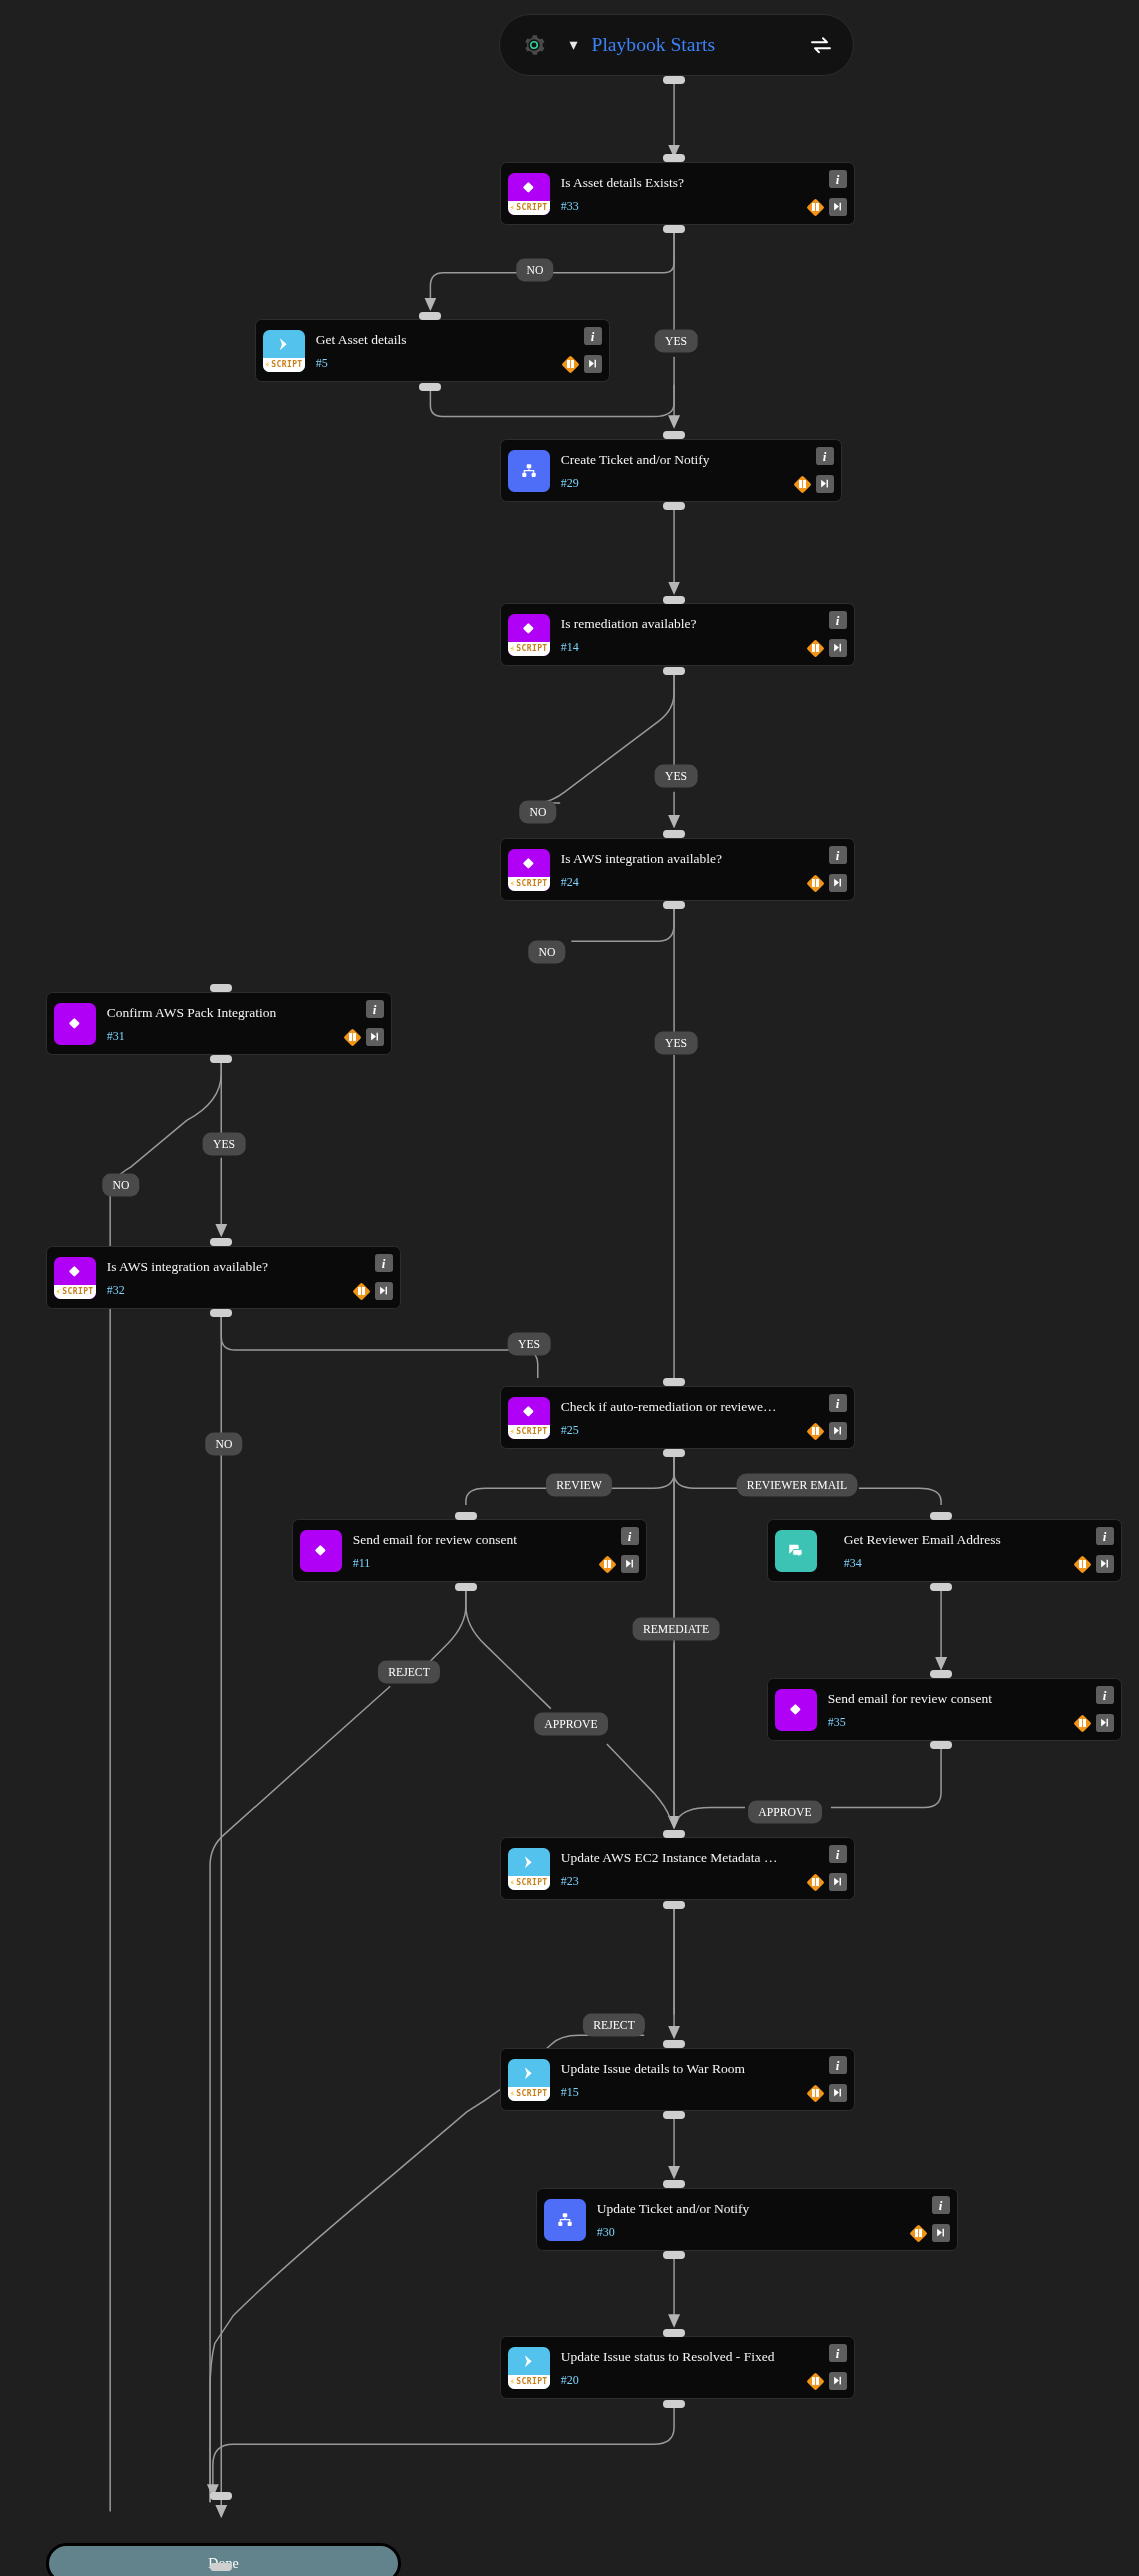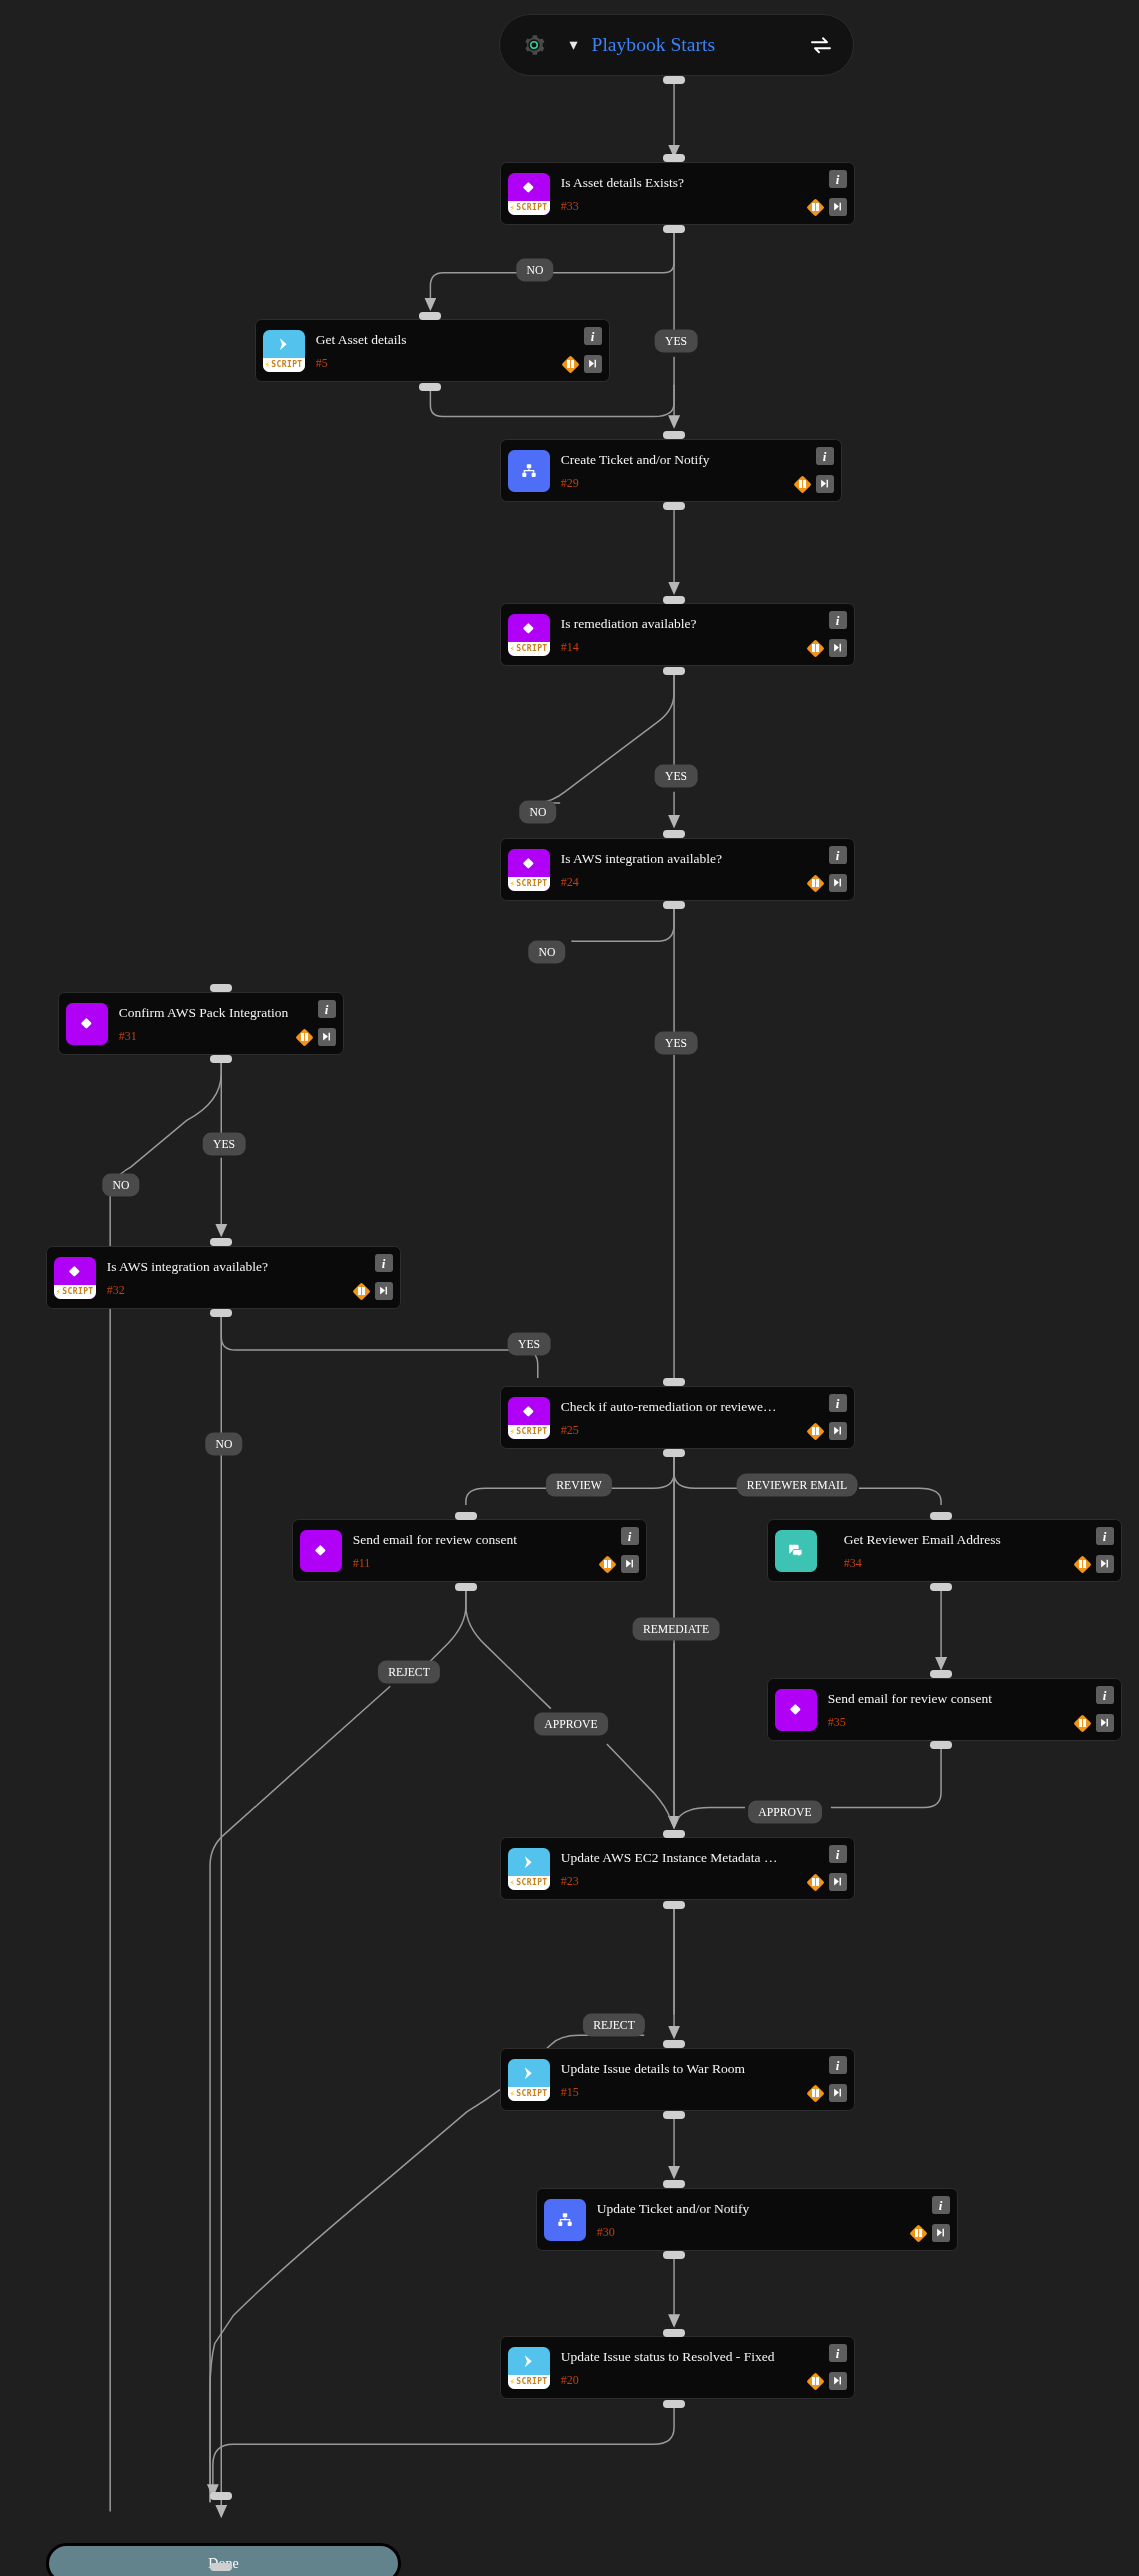--- a/index.html
+++ b/index.html
@@ -109,21 +109,21 @@
   }
   .task-title {
     color: #f4f4f4;
     font-size: 13.5px;
     white-space: nowrap;
     overflow: hidden;
     text-overflow: ellipsis;
     line-height: 1.2;
   }
   .task-id {
-    color: #c2410c;
+    color: #7dd3fc;
     font-size: 12px;
     margin-top: 9.3px;
     line-height: 1;
   }
   .task-actions {
     flex: 0 0 auto;
     width: 43px;
     height: 100%;
     display: flex;
     flex-direction: column;
@@ -428,21 +428,21 @@
             </span>
             <span class="act-btn skip">
               <svg viewBox="0 0 16 16" width="11.2" height="11.2">
                 <path d="M3 2.5 L10 8 L3 13.5 Z" fill="#fff"></path>
                 <rect x="10.8" y="2.5" width="2" height="11" fill="#fff"></rect>
               </svg>
             </span>
           </span>
         </span>
       </div>
-      <div class="task-node" style="left: 58px; top: 992px; width: 286px;">
+      <div class="task-node" style="left: 46px; top: 992px; width: 346px;">
         <span class="task-icon purple">
           <span class="glyph">
             <svg viewBox="0 0 24 24" width="18.7" height="18.7">
               <rect x="7" y="7" width="10" height="10" fill="#fff" transform="rotate(45 12 12)" rx="1.5"></rect>
             </svg>
           </span>
         </span>
         <span class="task-body">
           <span class="task-title">Confirm AWS Pack Integration</span>
           <span class="task-id">#31</span>

